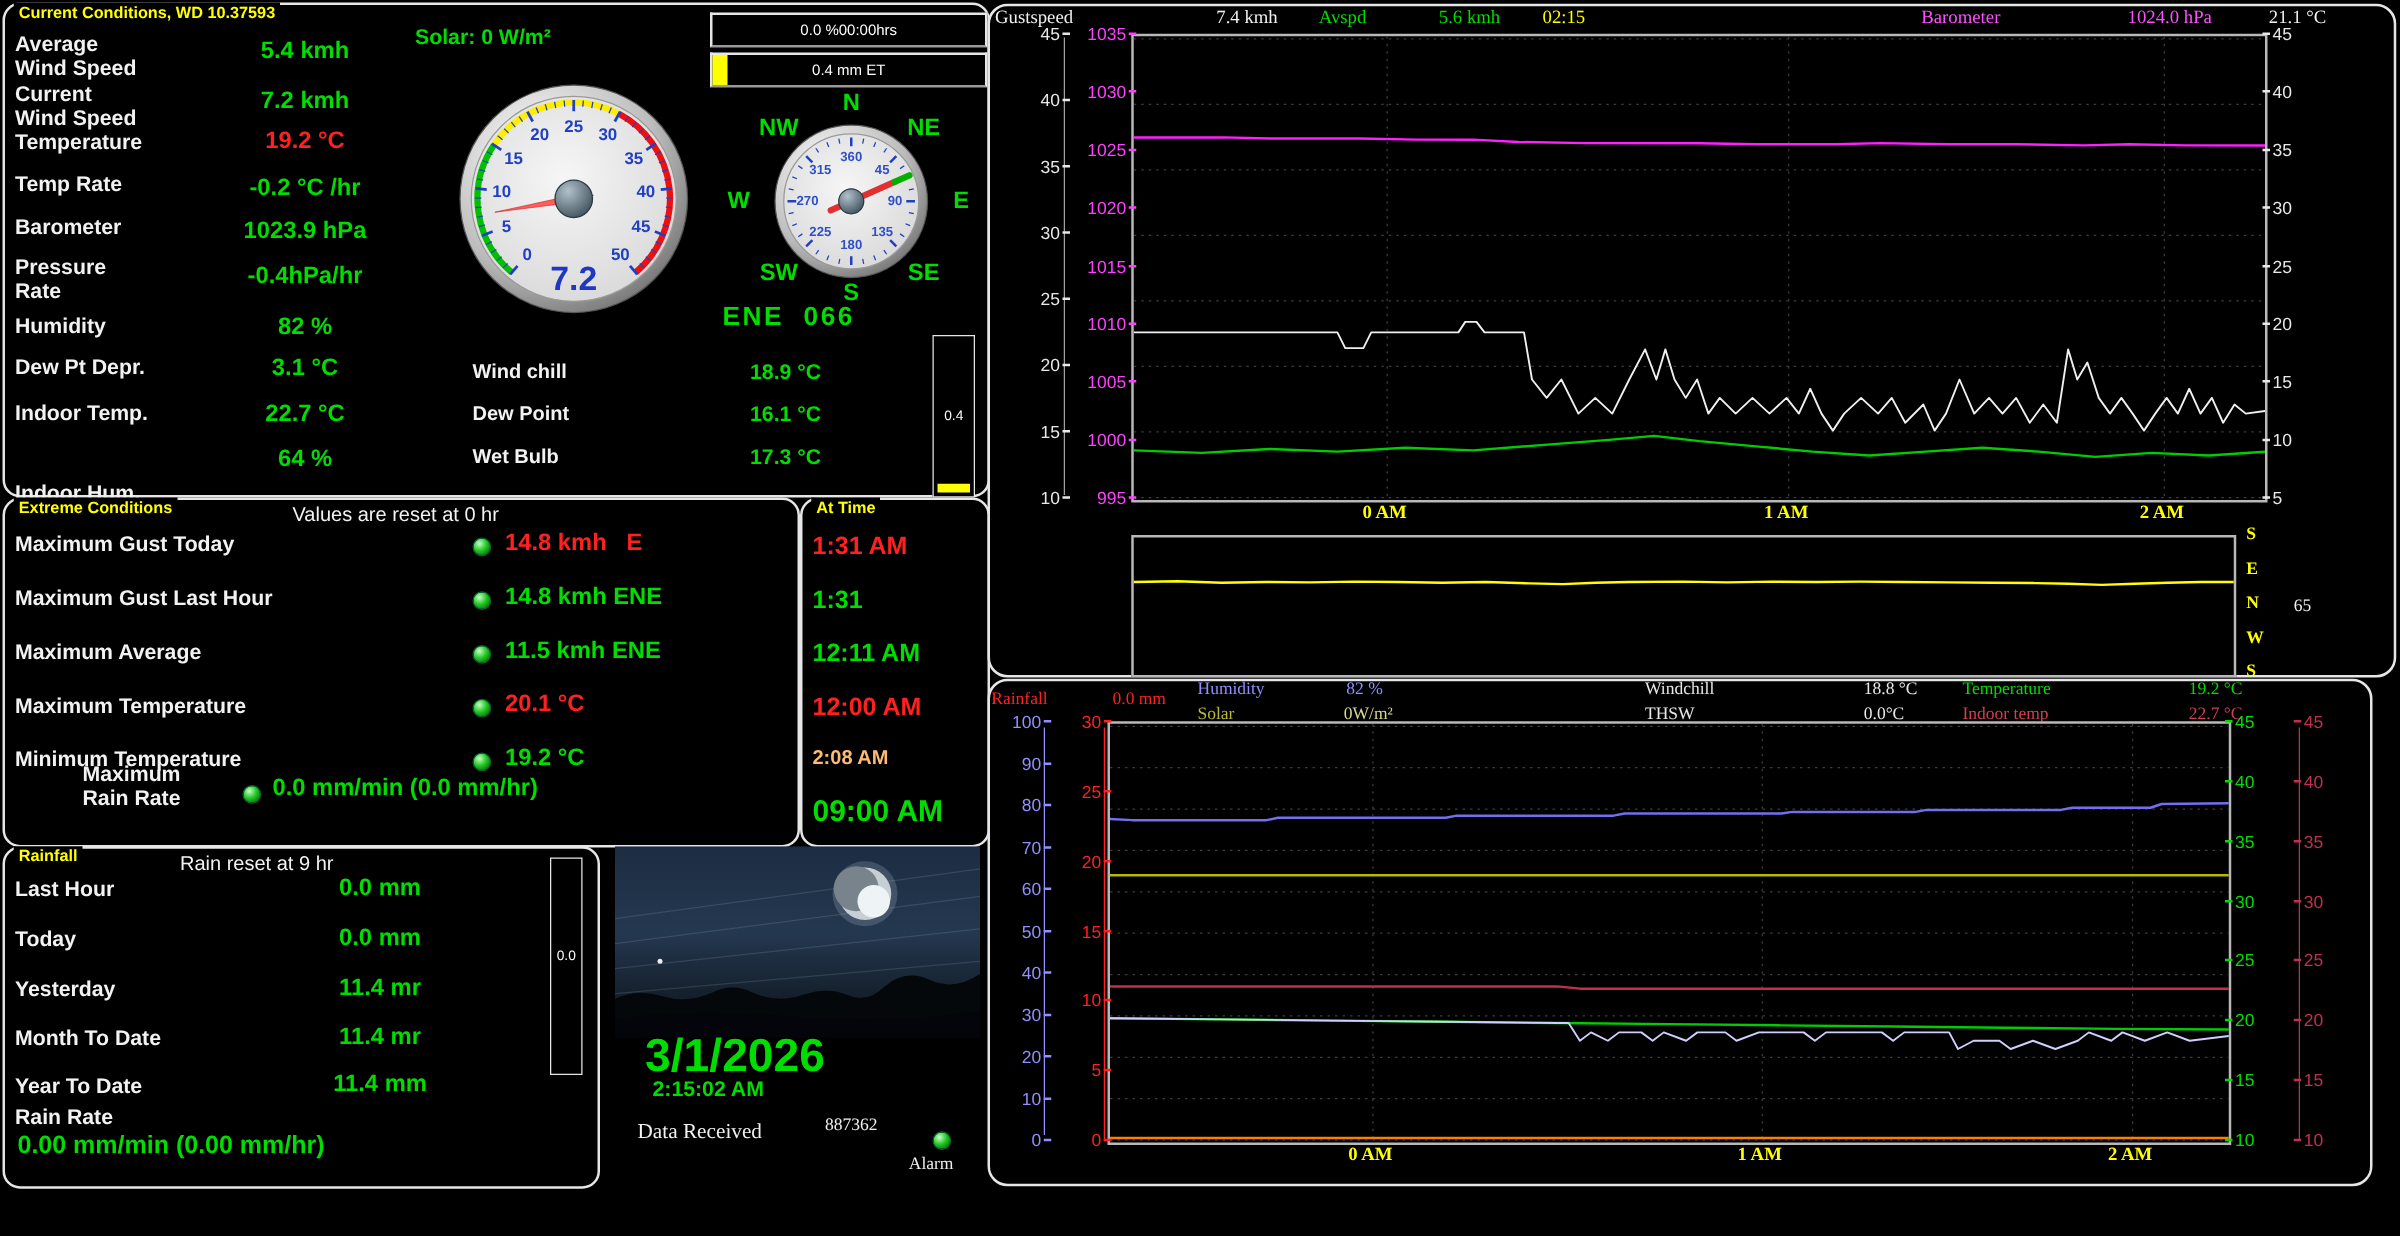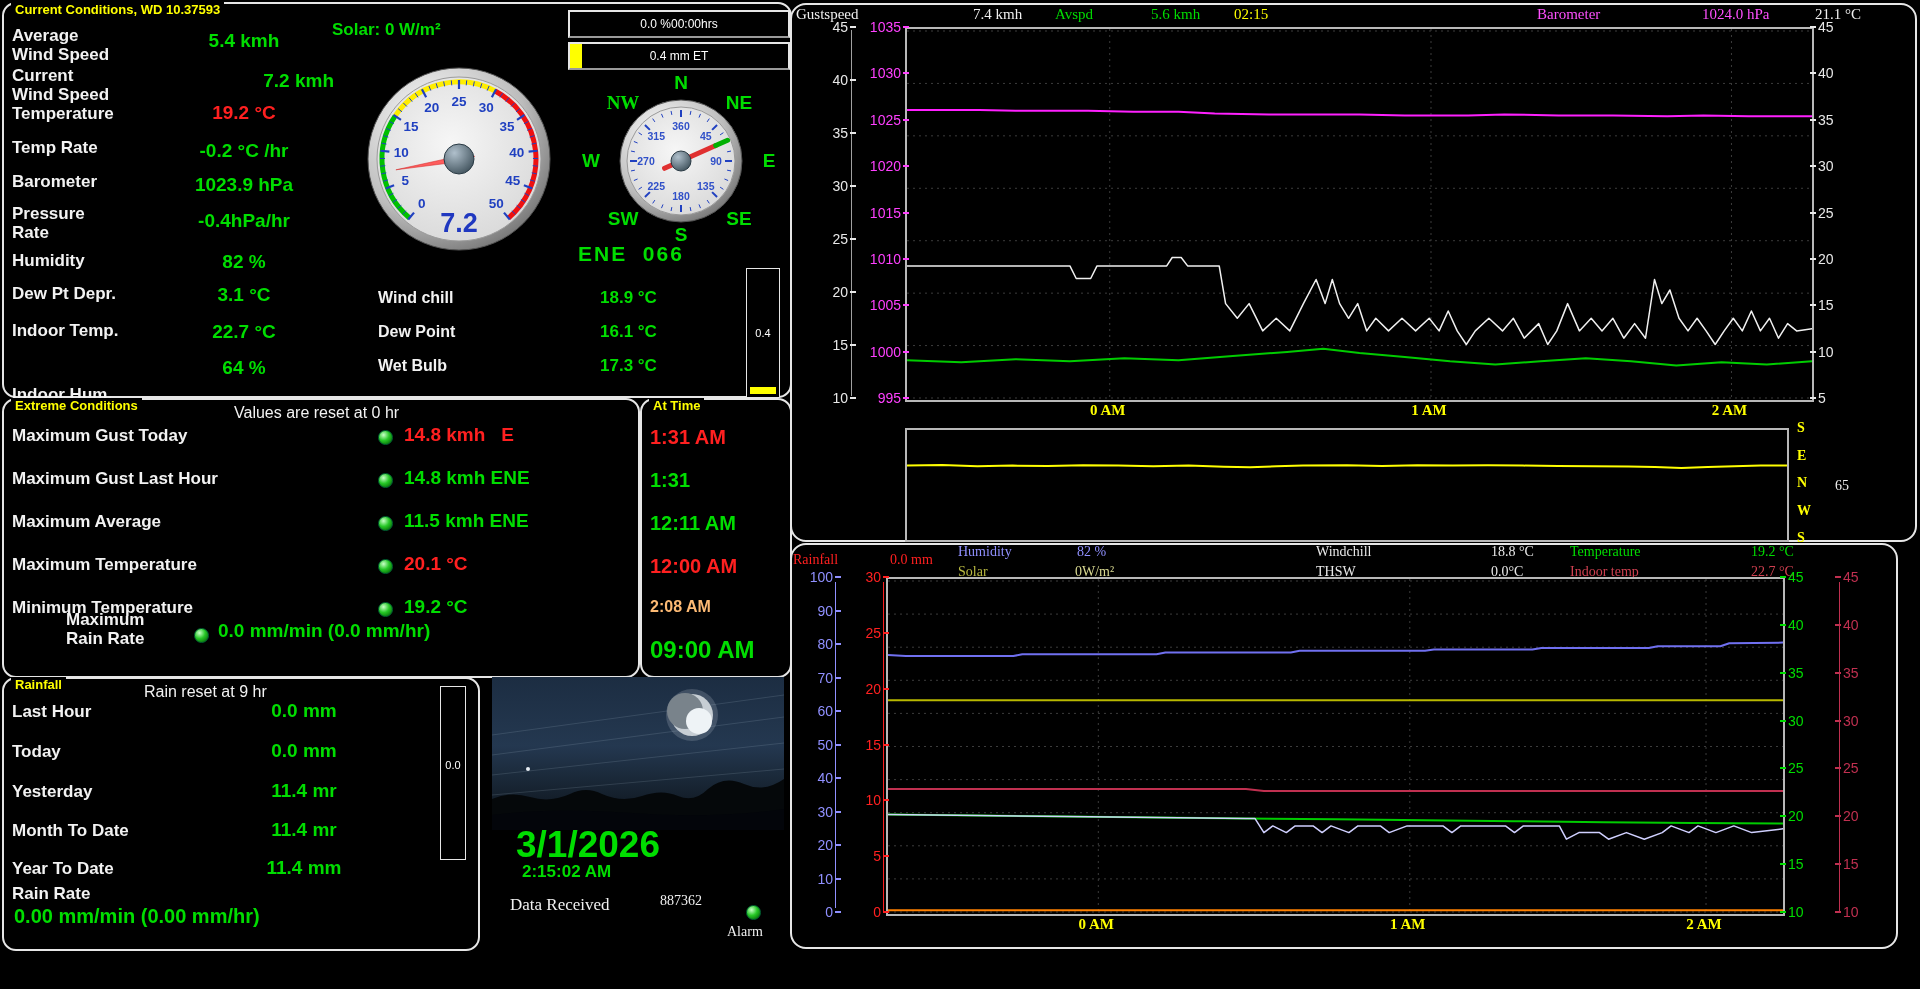--- a/index.html
+++ b/index.html
@@ -36,21 +36,21 @@
 <div id="screen">
 
   <div class="panel" id="panel-current" style="left:2px;top:2px;width:786px;height:392px;">
     <div class="ptitle">Current Conditions, WD 10.37593</div>
     <div id="cur-rows">
         <div class="lbl" style="left: 8px; top: 22px; position: absolute;">Average
 Wind Speed</div>
         <div class="val" style="left: 150px; top: 26px; width: 180px; text-align: center; color: rgb(0, 221, 0); position: absolute;">5.4 kmh</div>
         <div class="lbl" style="left: 8px; top: 62px; position: absolute;">Current
 Wind Speed</div>
-        <div class="val" style="left: 150px; top: 66px; width: 180px; text-align: right; color: rgb(0, 221, 0); position: absolute;">7.2 kmh</div>
+        <div class="val" style="left: 150px; top: 66px; width: 180px; text-align: center; color: rgb(0, 221, 0); position: absolute;">7.2 kmh</div>
         <div class="lbl" style="left: 8px; top: 100px; position: absolute;">Temperature</div>
         <div class="val" style="left: 150px; top: 98px; width: 180px; text-align: center; color: rgb(255, 32, 32); position: absolute;">19.2 °C</div>
         <div class="lbl" style="left: 8px; top: 134px; position: absolute;">Temp Rate</div>
         <div class="val" style="left: 150px; top: 136px; width: 180px; text-align: center; color: rgb(0, 221, 0); position: absolute;">-0.2 °C /hr</div>
         <div class="lbl" style="left: 8px; top: 168px; position: absolute;">Barometer</div>
         <div class="val" style="left: 150px; top: 170px; width: 180px; text-align: center; color: rgb(0, 221, 0); position: absolute;">1023.9 hPa</div>
         <div class="lbl" style="left: 8px; top: 200px; position: absolute;">Pressure
 Rate</div>
         <div class="val" style="left: 150px; top: 206px; width: 180px; text-align: center; color: rgb(0, 221, 0); position: absolute;">-0.4hPa/hr</div>
         <div class="lbl" style="left: 8px; top: 247px; position: absolute;">Humidity</div>
@@ -169,21 +169,21 @@
       </svg>
 
     <div id="compass-letters" style="position:absolute;left:587px;top:67px;width:180px;height:180px;">
         <div class="cletter" style="left: 90px; top: 12px; position: absolute;">N</div>
         <div class="cletter" style="left: 147.983px; top: 32.0172px; position: absolute;">NE</div>
         <div class="cletter" style="left: 178px; top: 90px; position: absolute;">E</div>
         <div class="cletter" style="left: 147.983px; top: 147.983px; position: absolute;">SE</div>
         <div class="cletter" style="left: 90px; top: 164px; position: absolute;">S</div>
         <div class="cletter" style="left: 32.0172px; top: 147.983px; position: absolute;">SW</div>
         <div class="cletter" style="left: 0px; top: 90px; position: absolute;">W</div>
-        <div class="cletter" style="left: 32.0172px; top: 32.0172px; position: absolute; font-family: Liberation Serif, serif;">NW</div>
+        <div class="cletter" style="left: 32.0172px; top: 32.0172px; position: absolute;">NW</div>
       </div>
     <svg id="compass-gauge" width="130" height="130" viewBox="0 0 130 130" style="position: absolute; left: 612px; top: 92px;">
         <circle cx="65" cy="65" r="61" fill="url(#bezG)" stroke="#555" stroke-width="1"></circle>
         <circle cx="65" cy="65" r="54" fill="url(#facG)" stroke="#9a9a9a"></circle>
         <line x1="65" y1="21" x2="65" y2="14" stroke="#2040c0" stroke-width="2"></line>
         <line x1="74.16924513475803" y1="18.90309182104817" x2="74.94960642282254" y2="14.97995069943525" stroke="#2040c0" stroke-width="1"></line>
         <line x1="82.98612132115922" y1="21.577661971969526" x2="84.51685505061958" y2="17.882143841924375" stroke="#2040c0" stroke-width="1"></line>
         <line x1="91.11180095192131" y1="25.920928221780372" x2="93.33408188399972" y2="22.595049772570192" stroke="#2040c0" stroke-width="1"></line>
         <line x1="96.11269837220809" y1="33.88730162779191" x2="101.06244584051393" y2="28.937554159486076" stroke="#2040c0" stroke-width="2"></line>
         <line x1="104.07907177821963" y1="38.8881990480787" x2="107.40495022742981" y2="36.665918116000284" stroke="#2040c0" stroke-width="1"></line>

